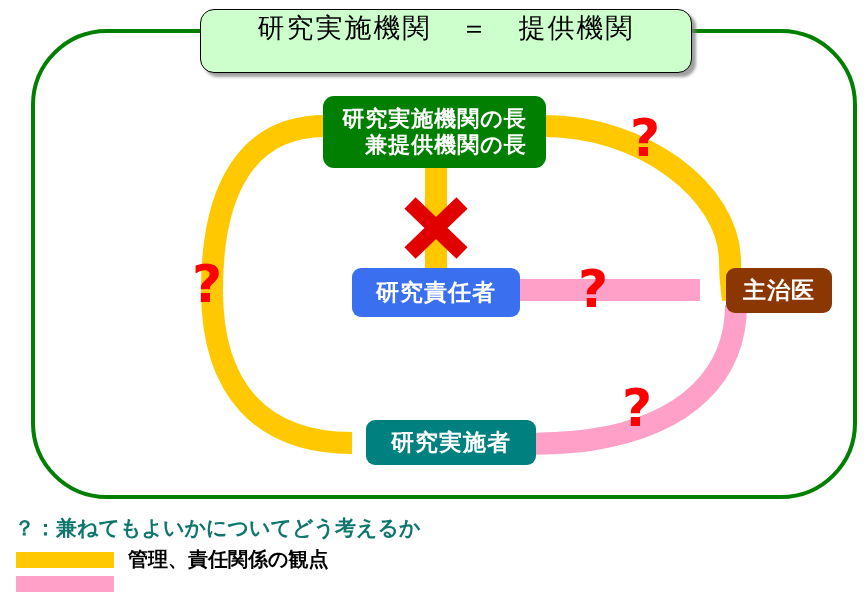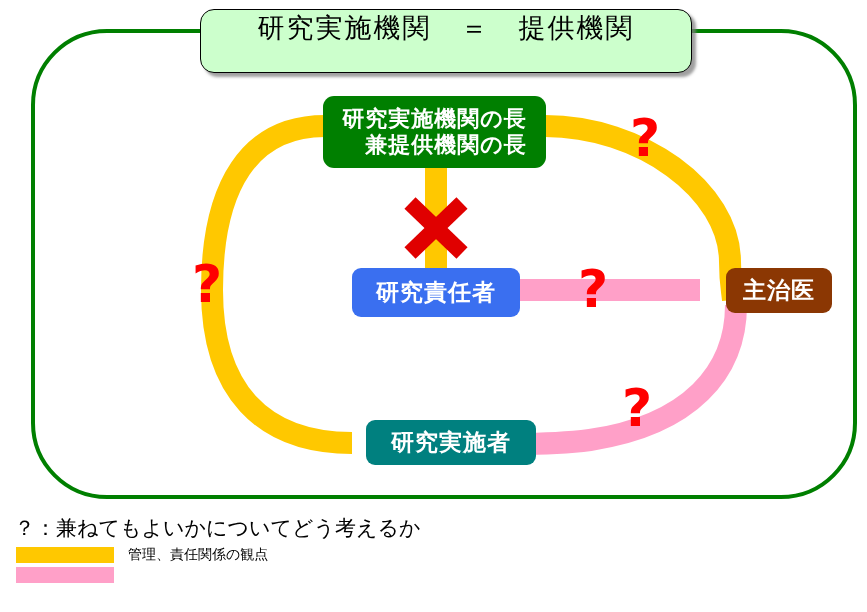--- a/index.html
+++ b/index.html
@@ -42,26 +42,26 @@
     position:absolute;color:#ff0000;font-weight:bold;font-size:52px;
     line-height:1;font-family:"DejaVu Sans","Liberation Sans",sans-serif;
   }
   #q-left{left:192px;top:258px;}
   #q-topright{left:630px;top:112px;}
   #q-mid{left:578px;top:263px;}
   #q-bottomright{left:622px;top:382px;}
 
   #legend{position:absolute;left:8px;top:514px;width:600px;}
   #legend-note{
-    font-size:21px;color:#000000;font-weight:normal;letter-spacing:0px;
+    font-size:21px;color:#0f766e;font-weight:bold;letter-spacing:0px;
     margin:0 0 4px 6px;
   }
   .legend-row{display:flex;align-items:center;margin-bottom:3px;}
   .swatch{width:98px;height:16px;margin:0 14px 0 8px;flex:0 0 auto;}
-  .legend-label{font-size:14px;color:#000000;font-weight:normal;}
+  .legend-label{font-size:20px;color:#000000;font-weight:bold;}
 </style>
 </head>
 <body>
 
 <div id="stage">
 
   <svg class="layer" viewBox="0 0 867 612">
 
     <rect x="33" y="31" width="822" height="466" rx="74" ry="74" fill="none" stroke="#007f00" stroke-width="4"></rect>
 

